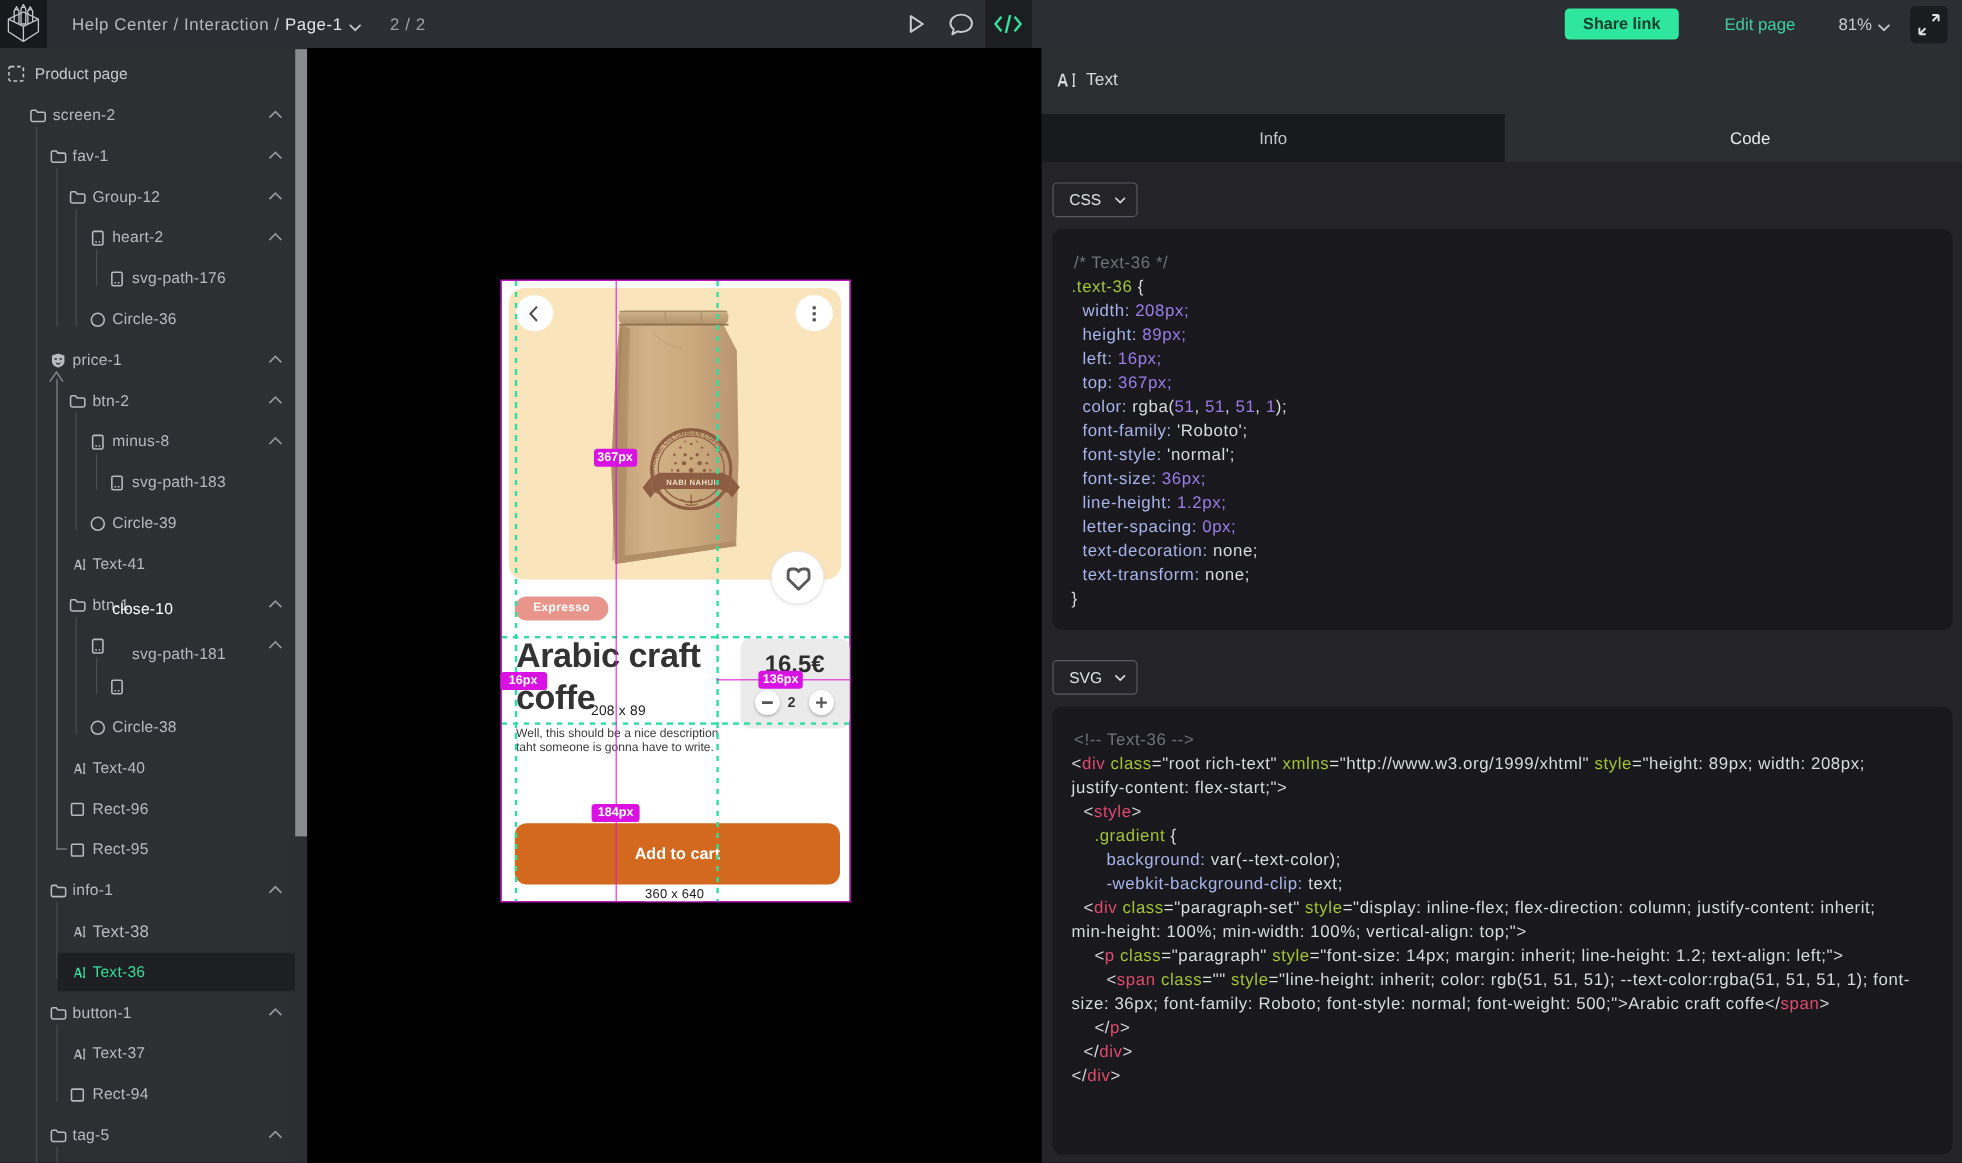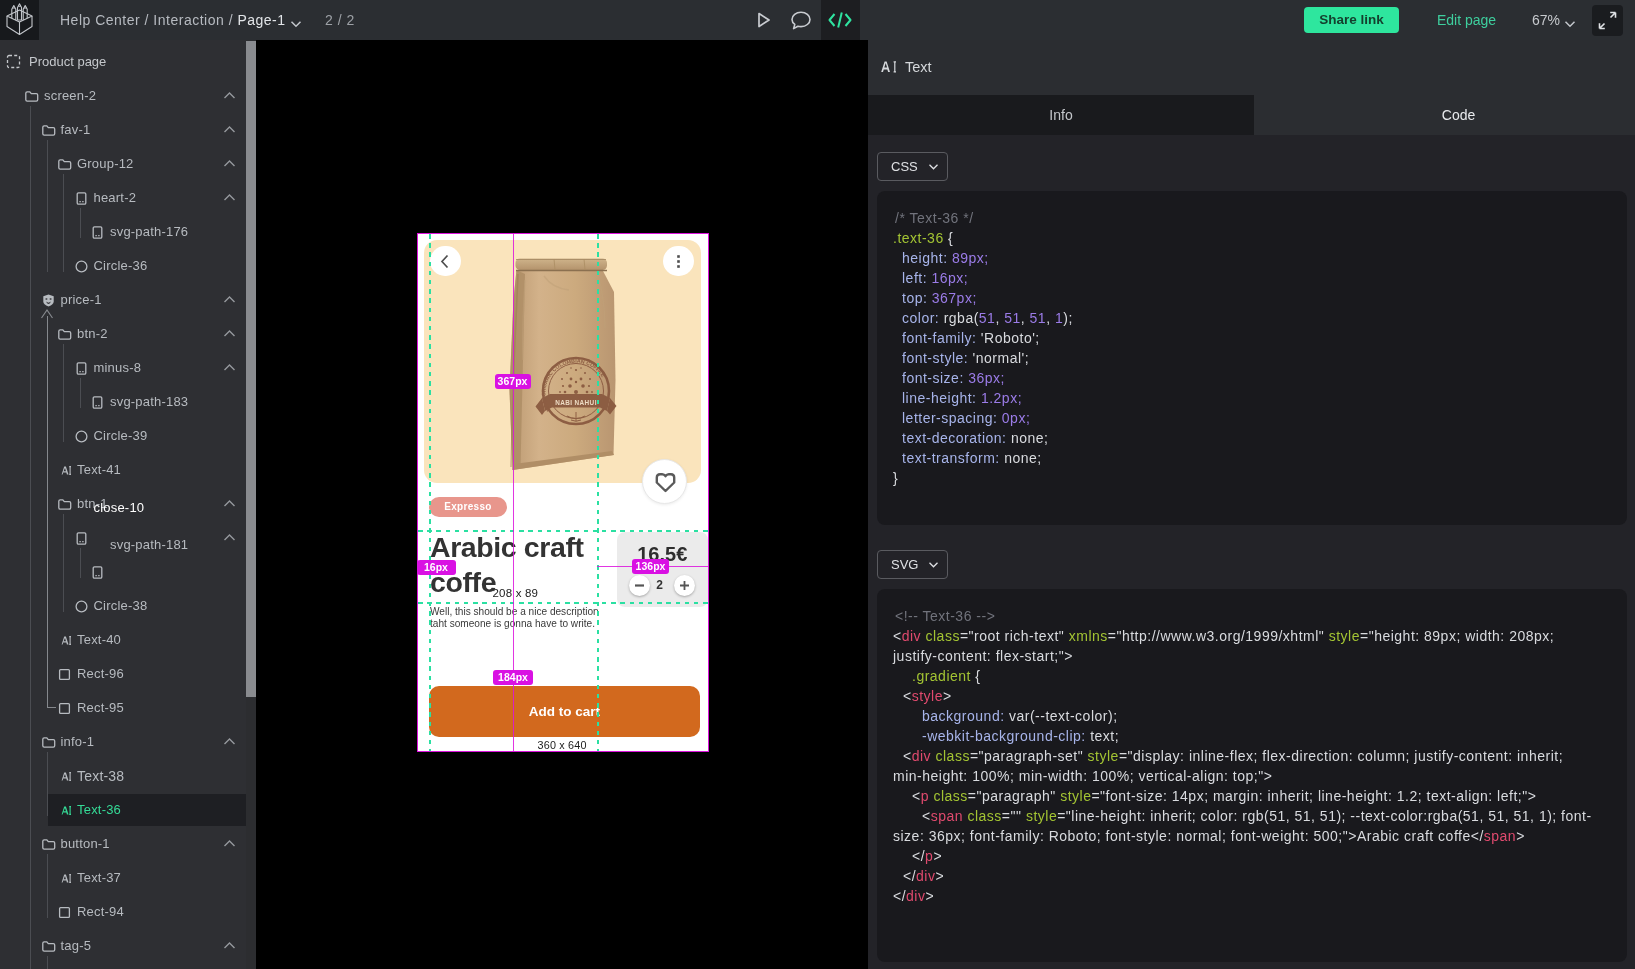--- a/index.html
+++ b/index.html
@@ -42,21 +42,21 @@
       <div class="abs" style="left:6px;top:10px"><svg width="26" height="20" viewBox="0 0 26 20">
           <g stroke="#2fe3a0" stroke-width="2" fill="none" stroke-linejoin="round">
             <path d="M7.5 4 L2.5 10 L7.5 16"></path>
             <path d="M18.5 4 L23.5 10 L18.5 16"></path>
             <path d="M14.8 2.5 L11.2 17.5"></path>
           </g>
         </svg></div>
     </div>
   <div class="abs" style="left:1304px;top:6.5px;width:95px;height:26px;background:#2ee69e;border-radius:4px;color:#14402e;font-size:13.5px;font-weight:600;text-align:center;line-height:26px">Share link</div>
   <div class="abs" style="left:1437px;top:0;height:40px;line-height:40px;font-size:14px;color:#3ecf9e">Edit page</div>
-  <div class="abs" style="left:1532px;top:0;height:40px;line-height:40px;font-size:14px;color:#c6c9cd">67%</div>
+  <div class="abs" style="left:1532px;top:0;height:40px;line-height:40px;font-size:14px;color:#c6c9cd">81%</div>
   <div class="abs" style="left:1563px;top:15px"><svg width="14" height="10" viewBox="0 0 14 10">
         <path d="M2.5 2.8 L7 7.2 L11.5 2.8" stroke="#c3c7cc" stroke-width="1.5" fill="none"></path>
       </svg></div>
   <div class="abs" style="left:1592px;top:5px;width:31px;height:31px;background:#1a1c1f;border-radius:4px"><svg width="31" height="31" viewBox="0 0 31 31">
         <g stroke="#dfe2e5" stroke-width="1.6" fill="none">
           <path d="M12.5 18.5 L7.5 23.5 M7.5 23.5 L7.5 18.2 M7.5 23.5 L12.8 23.5"></path>
           <path d="M18.5 12.5 L23.5 7.5 M23.5 7.5 L18.2 7.5 M23.5 7.5 L23.5 12.8"></path>
         </g>
       </svg></div>
 </div>
@@ -365,42 +365,43 @@
   <div class="abs" style="left:0;top:55px;width:767px;height:40px;background:#191a1d"></div>
   <div class="abs" style="left:386px;top:55px;width:381px;height:40px;background:#2b2d31"></div>
   <div class="abs" style="left:0;top:55px;width:386px;height:40px;line-height:40px;font-size:14px;color:#c3c6ca;text-align:center">Info</div>
   <div class="abs" style="left:400px;top:55px;width:381px;height:40px;line-height:40px;font-size:14px;color:#e8eaed;text-align:center">Code</div>
   <div class="abs" style="left:9px;top:112px;width:71px;height:29px;border:1px solid #5a5b60;border-radius:4px;color:#dfe1e4;font-size:13px;line-height:27px;padding-left:13px">CSS<svg style="position:absolute;right:8px;top:10px" width="11" height="8" viewBox="0 0 11 8">
         <path d="M1.5 1.8 L5.5 5.8 L9.5 1.8" stroke="#dfe1e4" stroke-width="1.3" fill="none"></path>
       </svg></div>
   <div class="abs" style="left:9px;top:151px;width:750px;height:334px;background:#19191d;border-radius:8px;padding:17px 0 0 16px">
 <div class="cl" style="padding-left:2px"><span style="color:#71737c">/* Text-36 */</span></div>
 <div class="cl" style="padding-left:0px"><span style="color:#a3c433">.text-36</span><span style="color:#d9dbdf"> {</span></div>
+<div class="cl" style="padding-left:9px"><span style="color:#a7b4ea">width</span><span style="color:#a7b4ea">: </span><span style="color:#9b7ce8">208px</span><span style="color:#9b7ce8">;</span></div>
 <div class="cl" style="padding-left:9px"><span style="color:#a7b4ea">height</span><span style="color:#a7b4ea">: </span><span style="color:#9b7ce8">89px</span><span style="color:#9b7ce8">;</span></div>
 <div class="cl" style="padding-left:9px"><span style="color:#a7b4ea">left</span><span style="color:#a7b4ea">: </span><span style="color:#9b7ce8">16px</span><span style="color:#9b7ce8">;</span></div>
 <div class="cl" style="padding-left:9px"><span style="color:#a7b4ea">top</span><span style="color:#a7b4ea">: </span><span style="color:#9b7ce8">367px</span><span style="color:#9b7ce8">;</span></div>
 <div class="cl" style="padding-left:9px"><span style="color:#a7b4ea">color</span><span style="color:#a7b4ea">: </span><span style="color:#d9dbdf">rgba(</span><span style="color:#9b7ce8">51</span><span style="color:#d9dbdf">, </span><span style="color:#9b7ce8">51</span><span style="color:#d9dbdf">, </span><span style="color:#9b7ce8">51</span><span style="color:#d9dbdf">, </span><span style="color:#9b7ce8">1</span><span style="color:#d9dbdf">)</span><span style="color:#d9dbdf">;</span></div>
 <div class="cl" style="padding-left:9px"><span style="color:#a7b4ea">font-family</span><span style="color:#a7b4ea">: </span><span style="color:#d9dbdf">'Roboto'</span><span style="color:#d9dbdf">;</span></div>
 <div class="cl" style="padding-left:9px"><span style="color:#a7b4ea">font-style</span><span style="color:#a7b4ea">: </span><span style="color:#d9dbdf">'normal'</span><span style="color:#d9dbdf">;</span></div>
 <div class="cl" style="padding-left:9px"><span style="color:#a7b4ea">font-size</span><span style="color:#a7b4ea">: </span><span style="color:#9b7ce8">36px</span><span style="color:#9b7ce8">;</span></div>
 <div class="cl" style="padding-left:9px"><span style="color:#a7b4ea">line-height</span><span style="color:#a7b4ea">: </span><span style="color:#9b7ce8">1.2px</span><span style="color:#9b7ce8">;</span></div>
 <div class="cl" style="padding-left:9px"><span style="color:#a7b4ea">letter-spacing</span><span style="color:#a7b4ea">: </span><span style="color:#9b7ce8">0px</span><span style="color:#9b7ce8">;</span></div>
 <div class="cl" style="padding-left:9px"><span style="color:#a7b4ea">text-decoration</span><span style="color:#a7b4ea">: </span><span style="color:#d9dbdf">none</span><span style="color:#d9dbdf">;</span></div>
 <div class="cl" style="padding-left:9px"><span style="color:#a7b4ea">text-transform</span><span style="color:#a7b4ea">: </span><span style="color:#d9dbdf">none</span><span style="color:#d9dbdf">;</span></div>
 <div class="cl" style="padding-left:0px"><span style="color:#d9dbdf">}</span></div>
   </div>
   <div class="abs" style="left:9px;top:510px;width:71px;height:29px;border:1px solid #5a5b60;border-radius:4px;color:#dfe1e4;font-size:13px;line-height:27px;padding-left:13px">SVG<svg style="position:absolute;right:8px;top:10px" width="11" height="8" viewBox="0 0 11 8">
         <path d="M1.5 1.8 L5.5 5.8 L9.5 1.8" stroke="#dfe1e4" stroke-width="1.3" fill="none"></path>
       </svg></div>
   <div class="abs" style="left:9px;top:549px;width:750px;height:373px;background:#19191d;border-radius:8px;padding:17px 0 0 16px">
 <div class="cl" style="padding-left:2px"><span style="color:#71737c">&lt;!-- Text-36 --&gt;</span></div>
 <div class="cl" style="padding-left:0px"><span style="color:#d9dbdf">&lt;</span><span style="color:#e04a6e">div </span><span style="color:#a3c433">class</span><span style="color:#d9dbdf">=</span><span style="color:#d9dbdf">"root rich-text" </span><span style="color:#a3c433">xmlns</span><span style="color:#d9dbdf">=</span><span style="color:#d9dbdf">"http://www.w3.org/1999/xhtml" </span><span style="color:#a3c433">style</span><span style="color:#d9dbdf">=</span><span style="color:#d9dbdf">"height: 89px; width: 208px;</span></div>
 <div class="cl" style="padding-left:0px"><span style="color:#d9dbdf">justify-content: flex-start;"</span><span style="color:#d9dbdf">&gt;</span></div>
+<div class="cl" style="padding-left:10px"><span style="color:#d9dbdf">&lt;</span><span style="color:#e04a6e">style</span><span style="color:#d9dbdf">&gt;</span></div>
 <div class="cl" style="padding-left:19px"><span style="color:#a3c433">.gradient</span><span style="color:#d9dbdf"> {</span></div>
-<div class="cl" style="padding-left:10px"><span style="color:#d9dbdf">&lt;</span><span style="color:#e04a6e">style</span><span style="color:#d9dbdf">&gt;</span></div>
 <div class="cl" style="padding-left:29px"><span style="color:#a7b4ea">background</span><span style="color:#a7b4ea">: </span><span style="color:#d9dbdf">var(--text-color)</span><span style="color:#d9dbdf">;</span></div>
 <div class="cl" style="padding-left:29px"><span style="color:#a7b4ea">-webkit-background-clip</span><span style="color:#a7b4ea">: </span><span style="color:#d9dbdf">text</span><span style="color:#d9dbdf">;</span></div>
 <div class="cl" style="padding-left:10px"><span style="color:#d9dbdf">&lt;</span><span style="color:#e04a6e">div </span><span style="color:#a3c433">class</span><span style="color:#d9dbdf">=</span><span style="color:#d9dbdf">"paragraph-set" </span><span style="color:#a3c433">style</span><span style="color:#d9dbdf">=</span><span style="color:#d9dbdf">"display: inline-flex; flex-direction: column; justify-content: inherit;</span></div>
 <div class="cl" style="padding-left:0px"><span style="color:#d9dbdf">min-height: 100%; min-width: 100%; vertical-align: top;"</span><span style="color:#d9dbdf">&gt;</span></div>
 <div class="cl" style="padding-left:19px"><span style="color:#d9dbdf">&lt;</span><span style="color:#e04a6e">p </span><span style="color:#a3c433">class</span><span style="color:#d9dbdf">=</span><span style="color:#d9dbdf">"paragraph" </span><span style="color:#a3c433">style</span><span style="color:#d9dbdf">=</span><span style="color:#d9dbdf">"font-size: 14px; margin: inherit; line-height: 1.2; text-align: left;"</span><span style="color:#d9dbdf">&gt;</span></div>
 <div class="cl" style="padding-left:29px"><span style="color:#d9dbdf">&lt;</span><span style="color:#e04a6e">span </span><span style="color:#a3c433">class</span><span style="color:#d9dbdf">=</span><span style="color:#d9dbdf">"" </span><span style="color:#a3c433">style</span><span style="color:#d9dbdf">=</span><span style="color:#d9dbdf">"line-height: inherit; color: rgb(51, 51, 51); --text-color:rgba(51, 51, 51, 1); font-</span></div>
 <div class="cl" style="padding-left:0px"><span style="color:#d9dbdf">size: 36px; font-family: Roboto; font-style: normal; font-weight: 500;"</span><span style="color:#d9dbdf">&gt;</span><span style="color:#d9dbdf">Arabic craft coffe</span><span style="color:#d9dbdf">&lt;/</span><span style="color:#e04a6e">span</span><span style="color:#d9dbdf">&gt;</span></div>
 <div class="cl" style="padding-left:19px"><span style="color:#d9dbdf">&lt;/</span><span style="color:#e04a6e">p</span><span style="color:#d9dbdf">&gt;</span></div>
 <div class="cl" style="padding-left:10px"><span style="color:#d9dbdf">&lt;/</span><span style="color:#e04a6e">div</span><span style="color:#d9dbdf">&gt;</span></div>
 <div class="cl" style="padding-left:0px"><span style="color:#d9dbdf">&lt;/</span><span style="color:#e04a6e">div</span><span style="color:#d9dbdf">&gt;</span></div>

